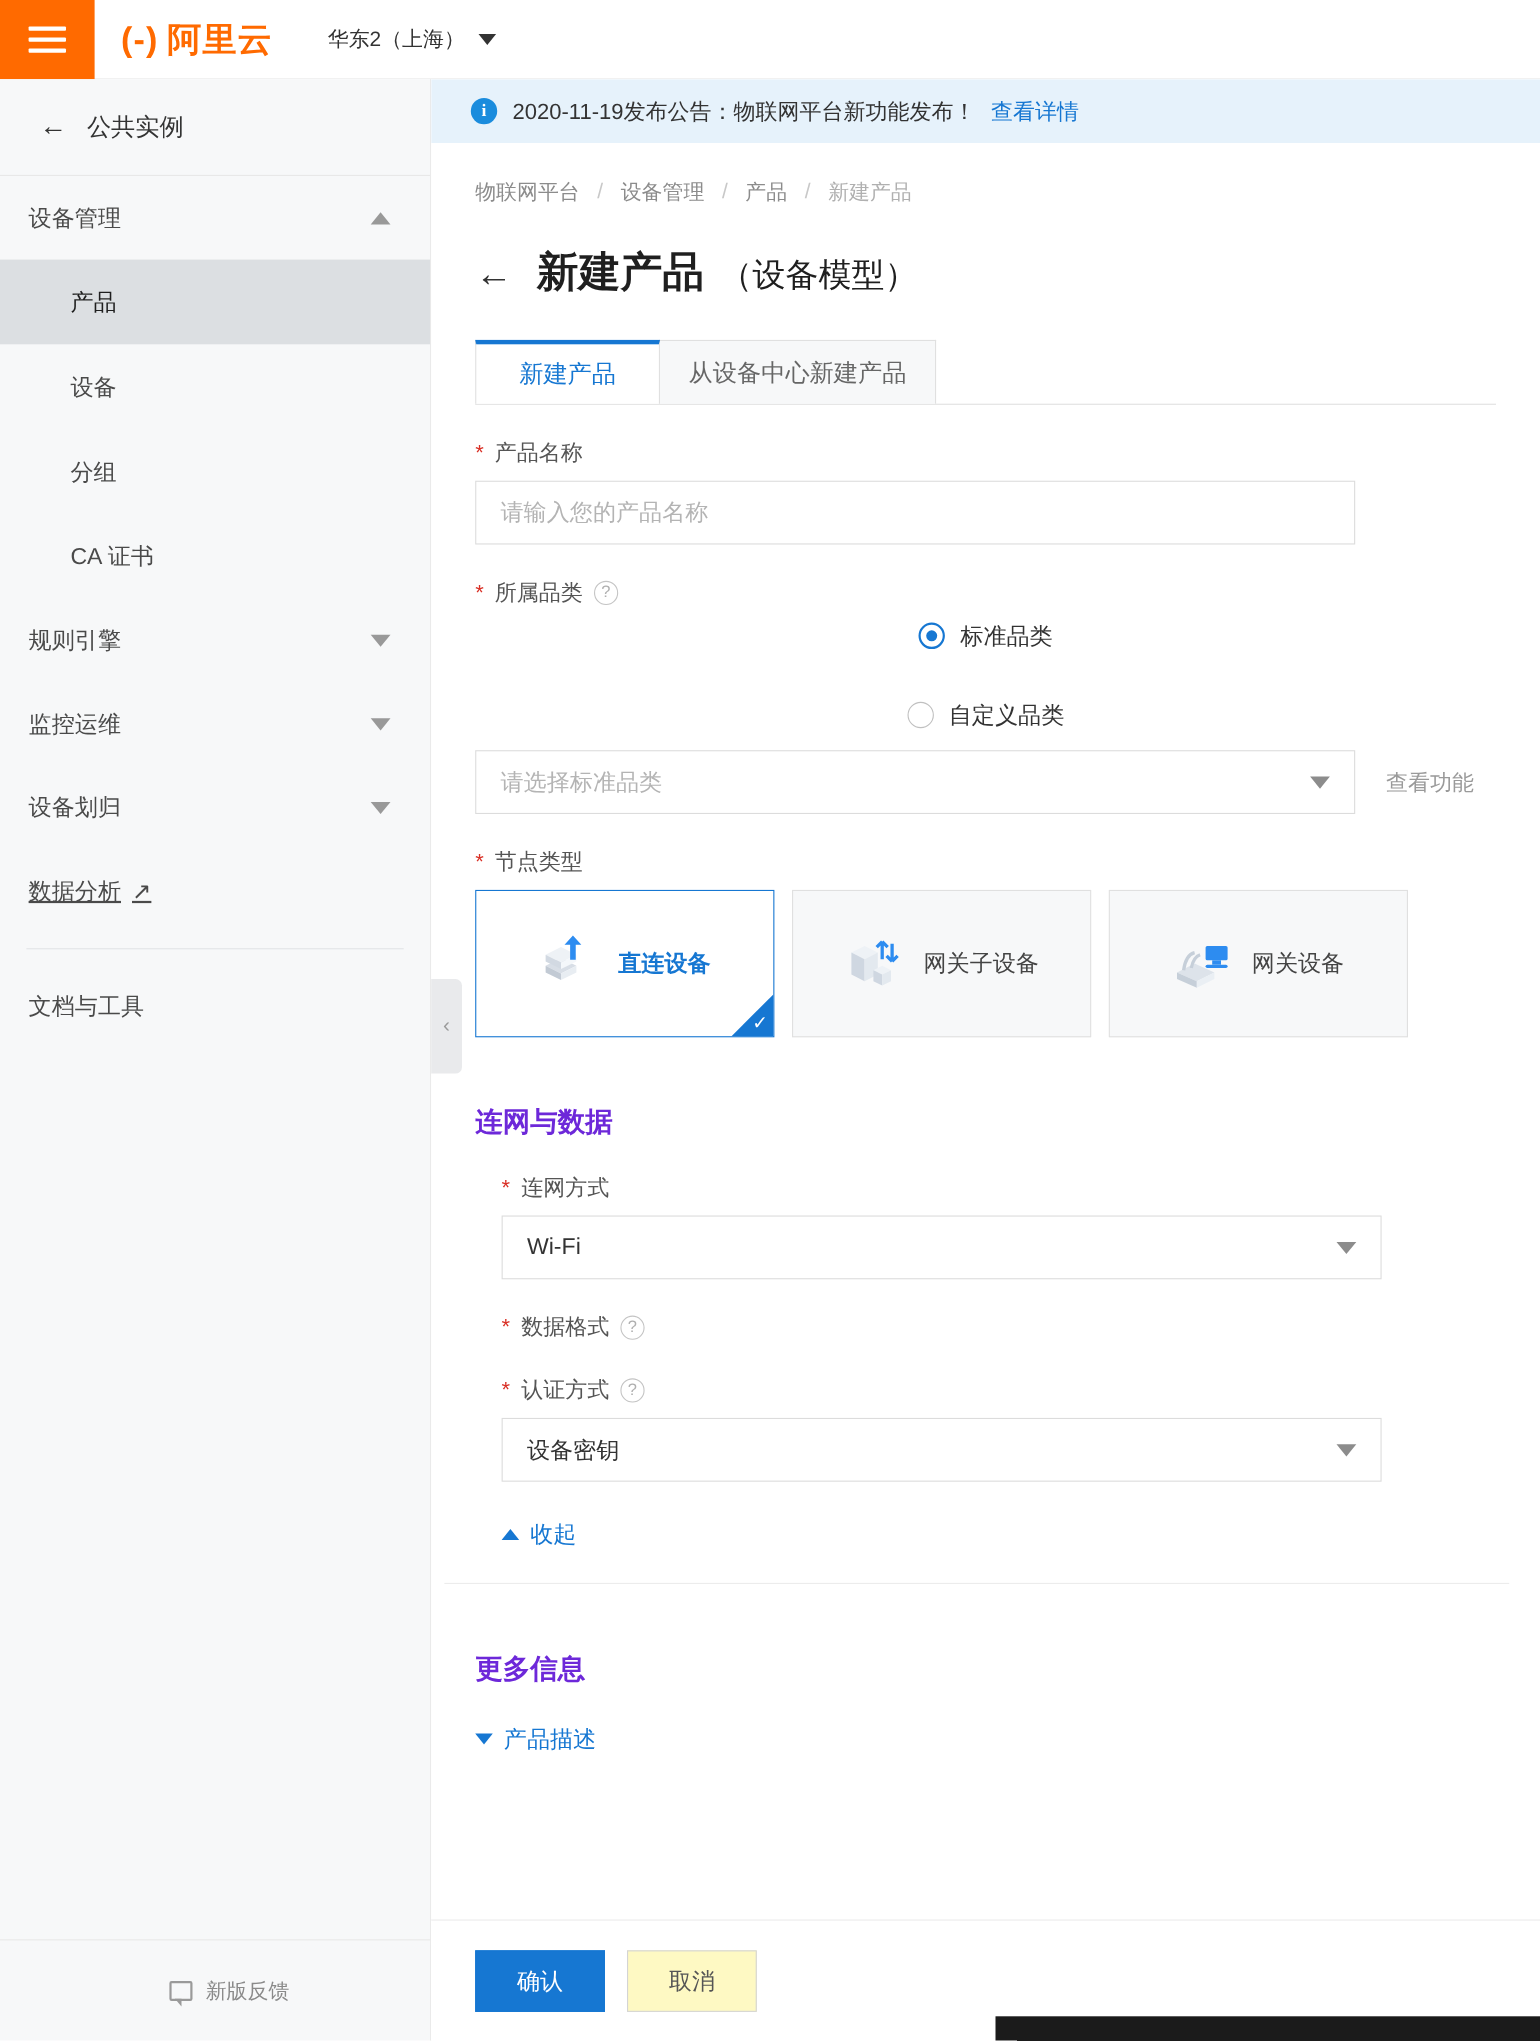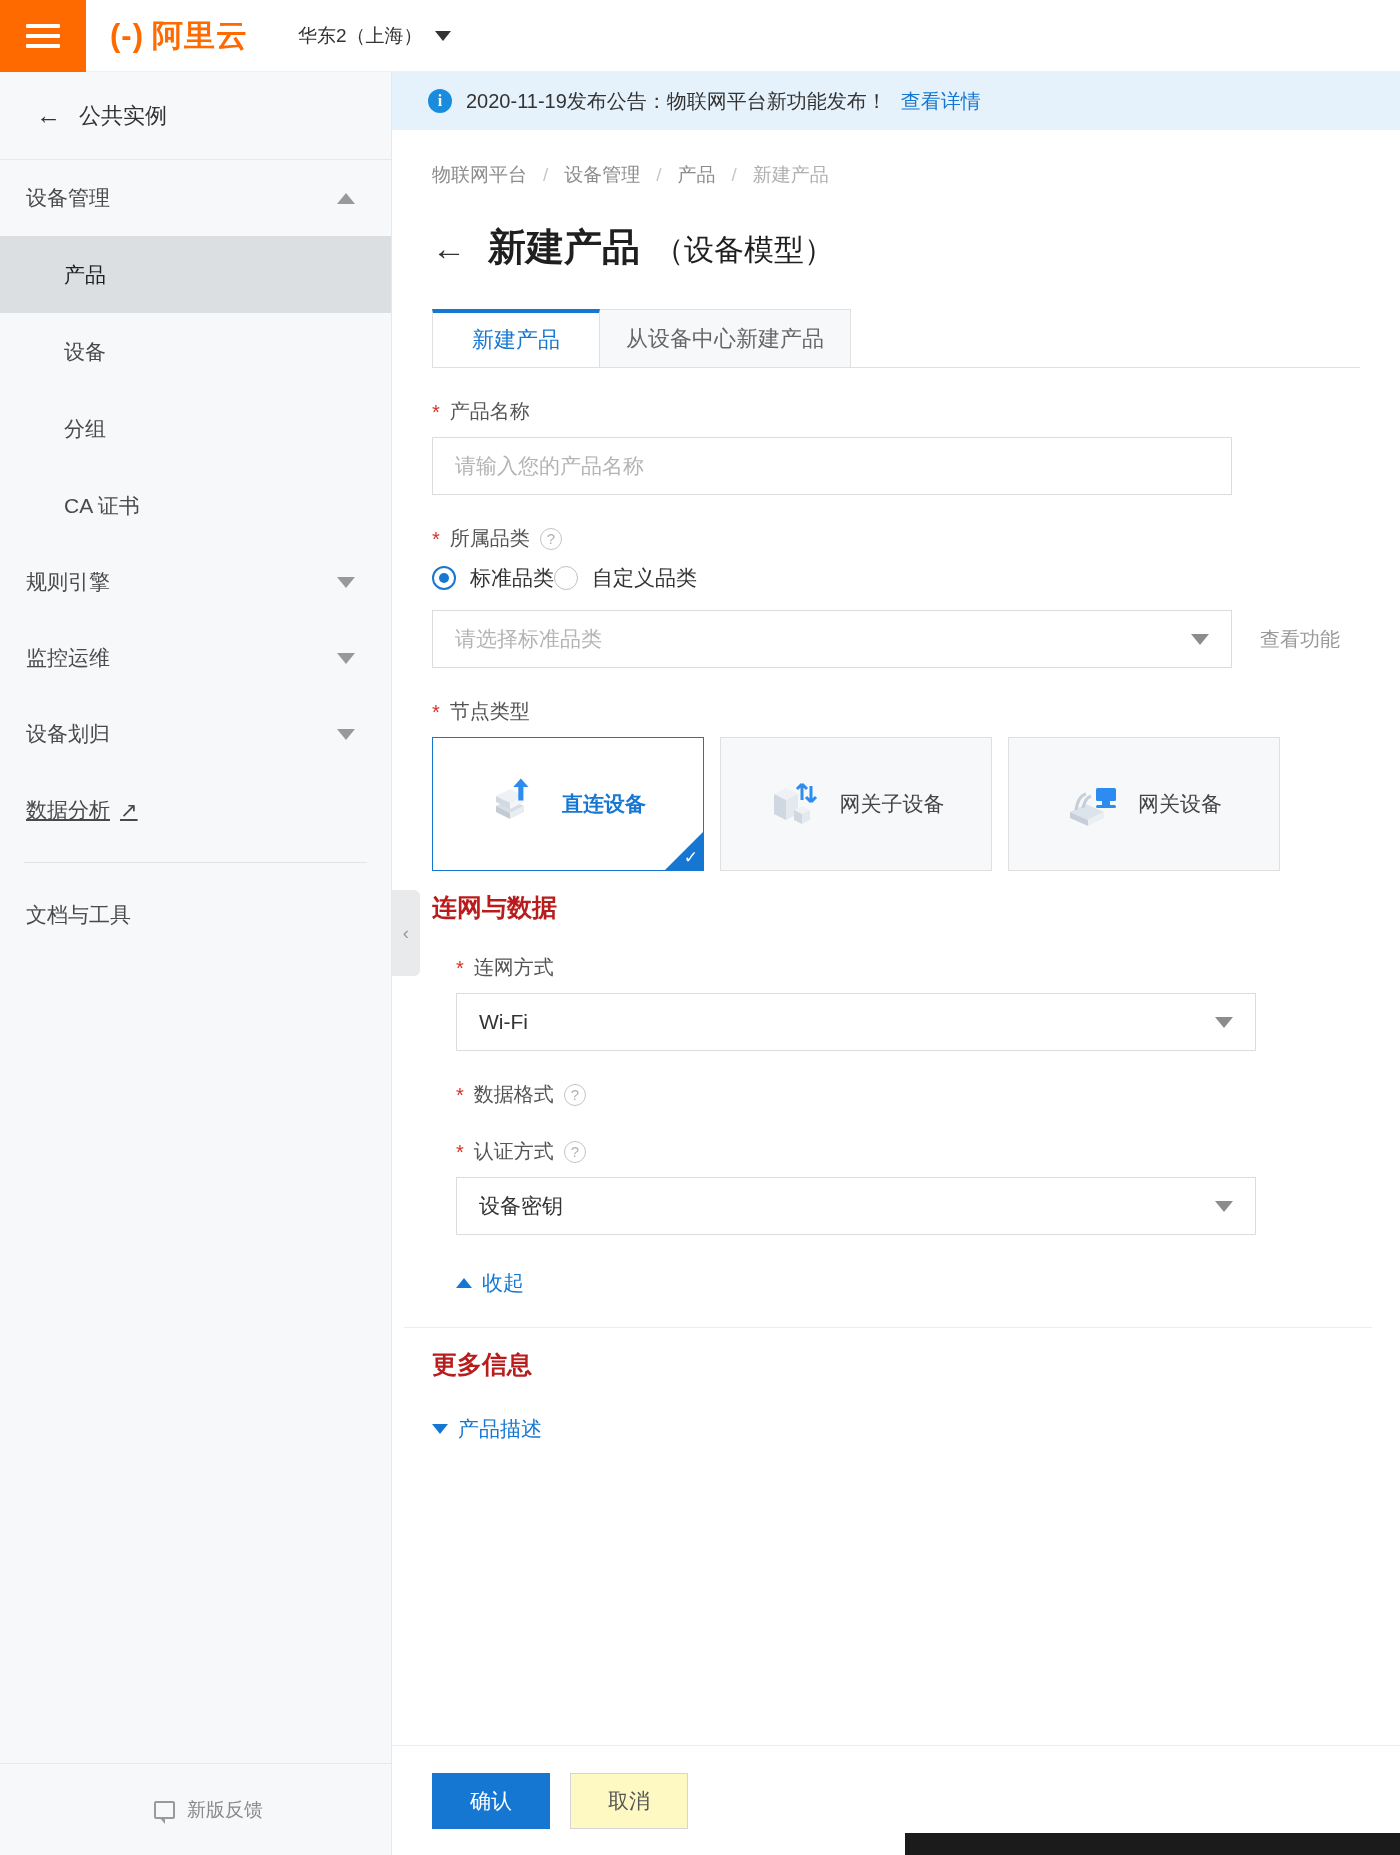--- a/index.html
+++ b/index.html
@@ -144,21 +144,21 @@
   }
   .ctrl.placeholder{ color:#b4b4b4;}
   .select{ justify-content:space-between; cursor:pointer;}
   .sel-caret{
     width:0;height:0;border-left:9px solid transparent;border-right:9px solid transparent;
     border-top:11px solid #8c8c8c;
   }
   .row-inline{ display:flex; align-items:center; gap:28px;}
   .link-view{ font-size:20px; color:#9a9a9a; cursor:pointer;}
 
-  .radios{ display:flex; align-items:center; margin:8px 0 18px 0;}
+  .radios{ display:flex; align-items:center; gap:44px; margin:8px 0 18px 0;flex-direction:column;}
   .radio{ display:flex; align-items:center; gap:14px; font-size:21px; color:#333; cursor:pointer;}
   .dot{ width:24px;height:24px;border-radius:50%;border:1px solid #c0c0c0;background:#fff;}
   .dot.on{ border:2px solid #1677d2; position:relative;}
   .dot.on:after{
     content:""; position:absolute; left:5px; top:5px; width:10px;height:10px;
     border-radius:50%; background:#1677d2;
   }
 
   .cards{ display:flex; gap:16px; margin-top:8px;}
   .card{
@@ -169,21 +169,21 @@
   .card.sel{ border:1px solid #1677d2; background:#ffffff; color:#1677d2;font-weight:bold;}
   .card.sel .corner{
     position:absolute; right:0; bottom:0; width:0;height:0;
     border-left:38px solid transparent; border-bottom:38px solid #1677d2;
   }
   .card.sel .tick{
     position:absolute; right:5px; bottom:2px; color:#fff; font-size:17px;
   }
   .ico{ width:56px; height:56px; flex:none;}
 
-  .sec-title{ font-size:25px; font-weight:bold; color:#b91c1c; margin-top:20px;}
+  .sec-title{ font-size:25px; font-weight:bold; color:#6d28d9; margin-top:60px;}
   .indent{ margin-left:24px;}
   .collapse-link{
     display:flex; align-items:center; gap:10px; color:#1677d2; font-size:21px;
     margin-top:34px; cursor:pointer;
   }
   .chev-sm-up{width:0;height:0;border-left:8px solid transparent;border-right:8px solid transparent;border-bottom:10px solid #1677d2;}
   .chev-sm-down{width:0;height:0;border-left:8px solid transparent;border-right:8px solid transparent;border-top:10px solid #1677d2;}
 
   .hr{ height:1px; background:#ececec; margin:30px 0 0 0; width:968px; margin-left:-28px;}
 

